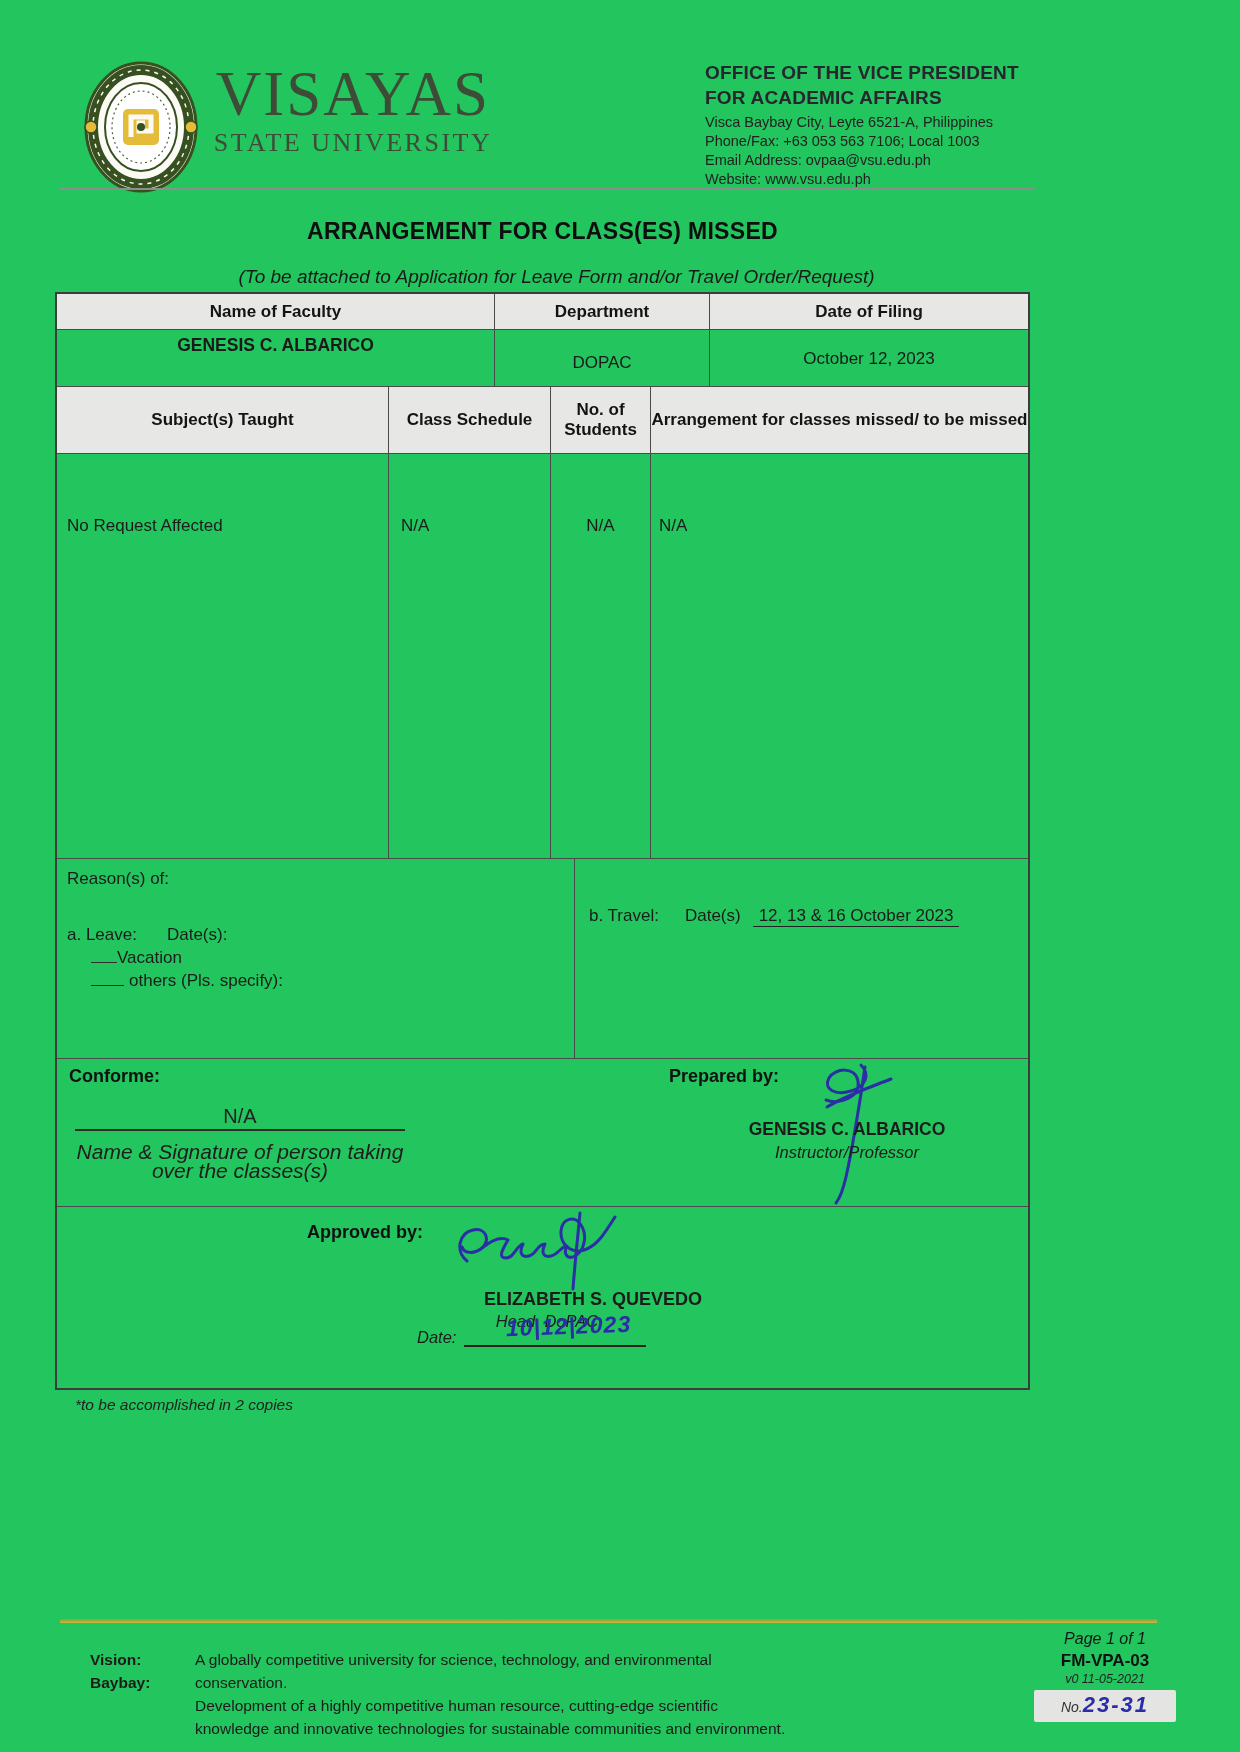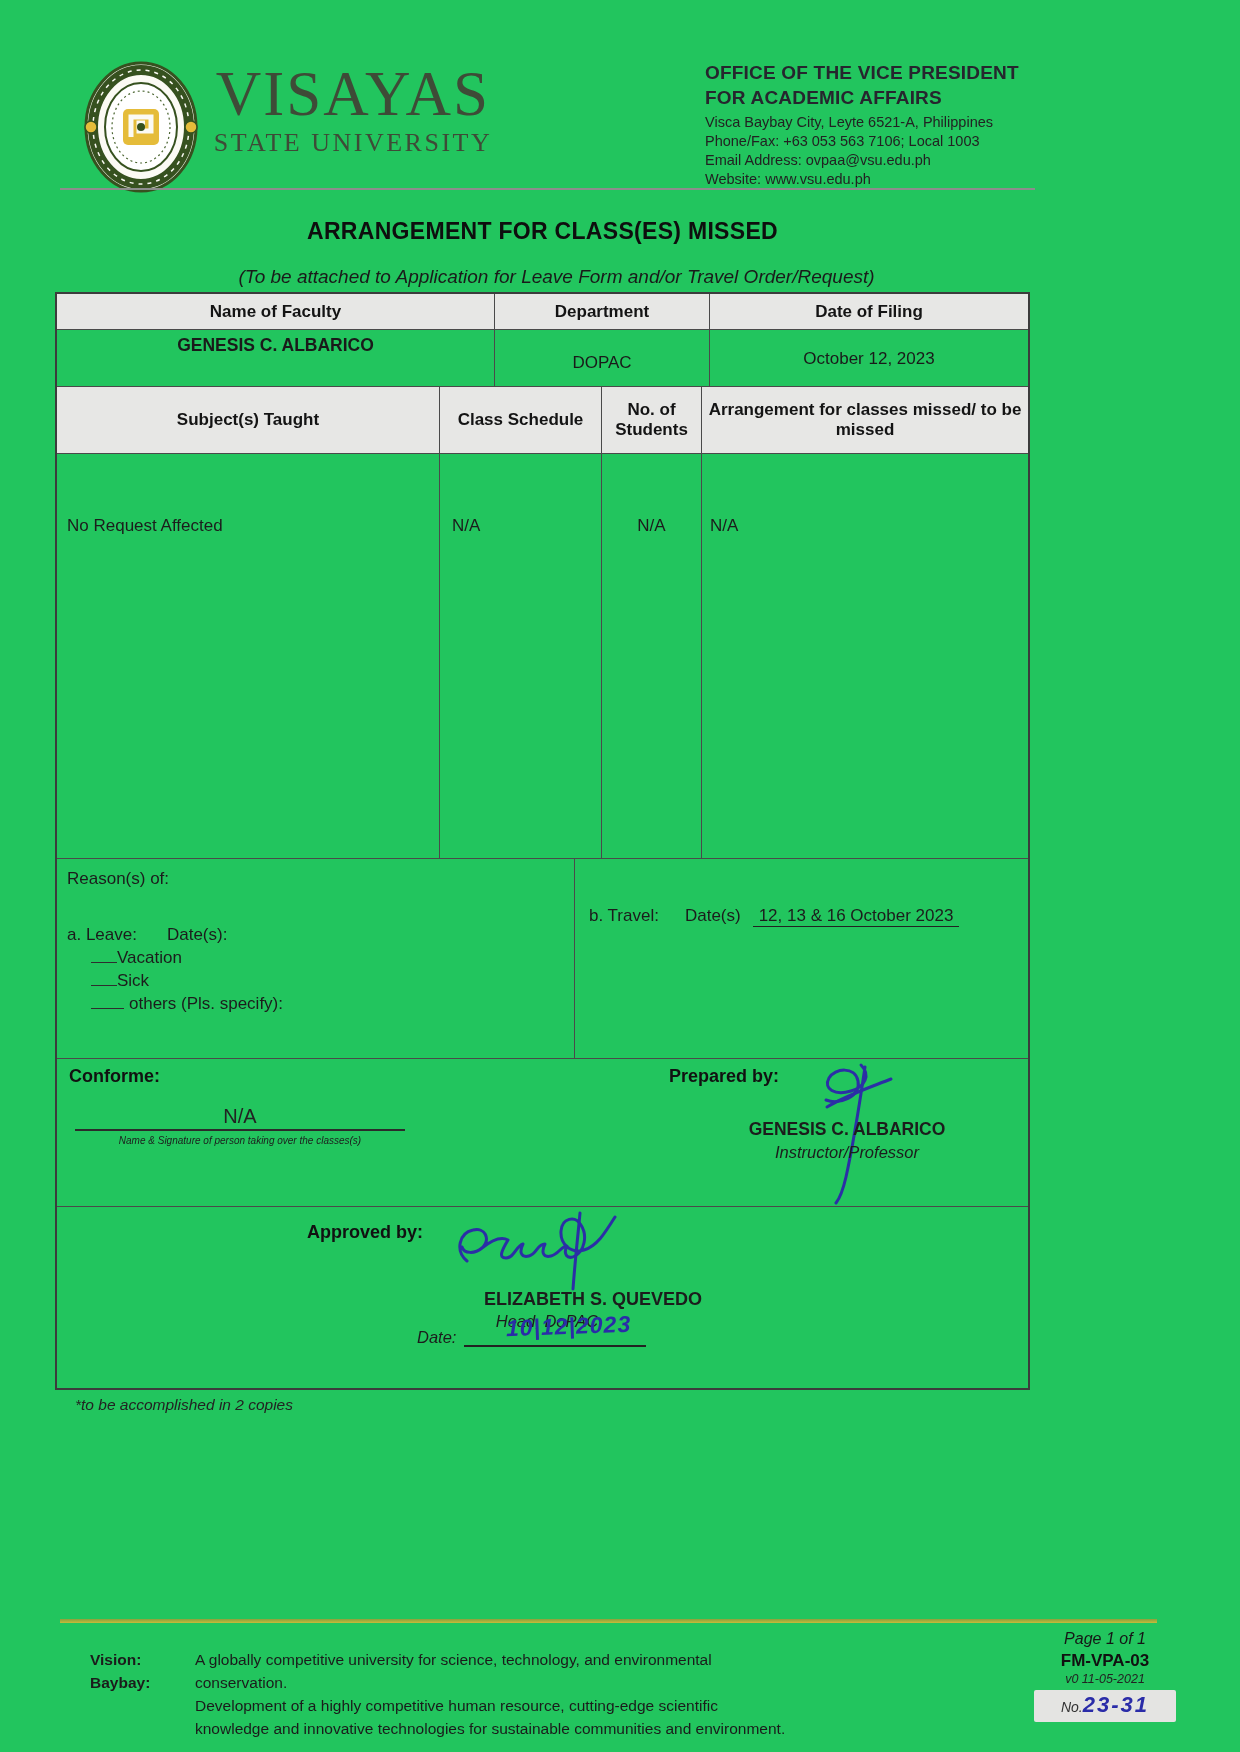--- a/index.html
+++ b/index.html
@@ -35,21 +35,21 @@
   .hdr{background:#e7e7e5;display:flex;align-items:center;justify-content:center;
     text-align:center;font-weight:bold;font-size:17px;color:#141414;line-height:20px;}
   .r1{height:36px;}
   .r2{height:57px;}
   .r3{height:67px;}
   .r4{height:405px;}
   .r5{height:200px;}
   .r6{height:148px;}
   .r7{height:181px;}
   .w-name{width:438px;}  .w-dept{width:215px;}  .w-dfil{flex:1;}
-  .w-subj{width:383px;}  .w-sched{width:162px;} .w-stud{width:100px;} .w-arr{flex:1;}
+  .w-subj{width:332px;}  .w-sched{width:162px;} .w-stud{width:100px;} .w-arr{flex:1;}
   .w-rleft{width:518px;} .w-rright{flex:1;}
   .val{font-size:17px;color:#1a1a1a;}
   .r2 .cell{display:block;}
   .v-name{text-align:center;padding-top:5px;font-weight:bold;font-size:17.5px;}
   .v-dept{text-align:center;padding-top:23px;}
   .v-dfil{text-align:center;padding-top:19px;}
   .stud-hdr{padding:0 14px;}
   .r4 .cell{padding-top:62px;font-size:17px;}
   .v-subj{padding-left:10px;}
   .v-sched{padding-left:12px;}
@@ -63,21 +63,21 @@
   .blank{display:inline-block;width:26px;height:15px;border-bottom:1.6px solid #2e2e2e;}
   .blank.wide{width:33px;margin-right:5px;}
   .reason-right{padding:47px 0 0 14px;font-size:17px;}
   .reason-right .gap{margin-left:26px;}
   .underlined{border-bottom:1.6px solid #222;padding:0 6px 1px 6px;margin-left:12px;}
   
   .sec-label{position:absolute;font-weight:bold;font-size:18px;color:#111;}
   .conforme-label{left:12px;top:7px;}
   .conforme-sig{position:absolute;left:18px;top:46px;width:330px;text-align:center;}
   .conforme-na{font-size:20px;color:#222;border-bottom:2px solid #2b2b2b;padding-bottom:1px;}
-  .conforme-caption{font-style:italic;font-size:10px;line-height:19px;margin-top:0;color:#1d1d1d;}
+  .conforme-caption{font-style:italic;font-size:21px;line-height:19px;margin-top:11px;color:#1d1d1d;}
   .prepared-label{left:612px;top:7px;}
   .sig-prepared{position:absolute;left:742px;top:0px;}
   .prepared-name{position:absolute;left:655px;top:60px;width:270px;text-align:center;
     font-weight:bold;font-size:17.5px;}
   .prepared-title{position:absolute;left:655px;top:84px;width:270px;text-align:center;
     font-style:italic;font-size:16.5px;}
   
   .approved-label{left:250px;top:15px;}
   .sig-approved{position:absolute;left:388px;top:2px;}
   .approved-name{position:absolute;left:335px;top:82px;width:310px;text-align:right;
@@ -176,23 +176,20 @@
     <div class="row r5">
       <div class="cell reason-left w-rleft">
         <div>Reason(s) of:</div>
         <div class="leave-line">
           <span>a. Leave:</span><span class="gap">Date(s):</span>
         </div>
         <div class="opt">
           <span class="blank"></span><span>Vacation</span>
         </div>
         <div class="opt">
-          <span class="blank"></span><span>Sick</span>
-        </div>
-        <div class="opt">
           <span class="blank wide"></span><span>others (Pls. specify):</span>
         </div>
       </div>
       <div class="cell reason-right w-rright end">
         <span>b. Travel:</span><span class="gap">Date(s)</span><span class="underlined">12, 13 &amp; 16 October 2023</span>
       </div>
     </div>
 
     <div class="row r6">
       <div class="sec-label conforme-label">Conforme:</div>

